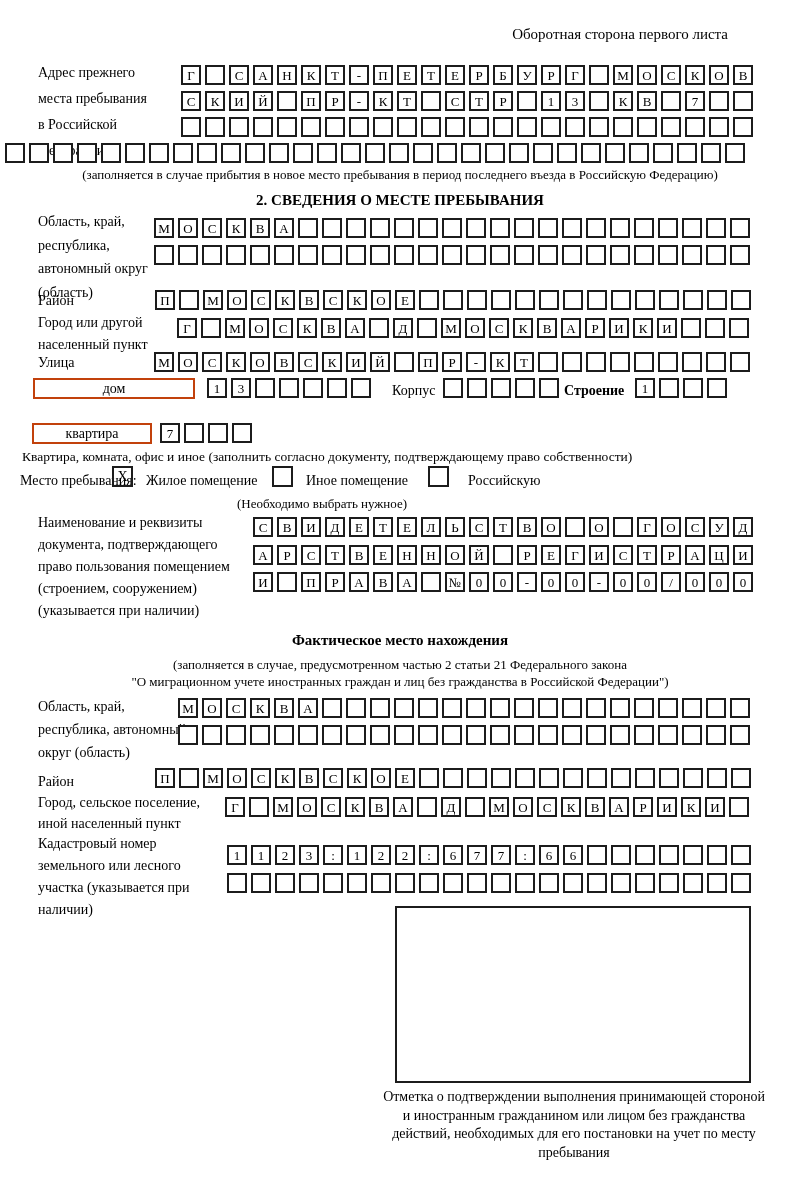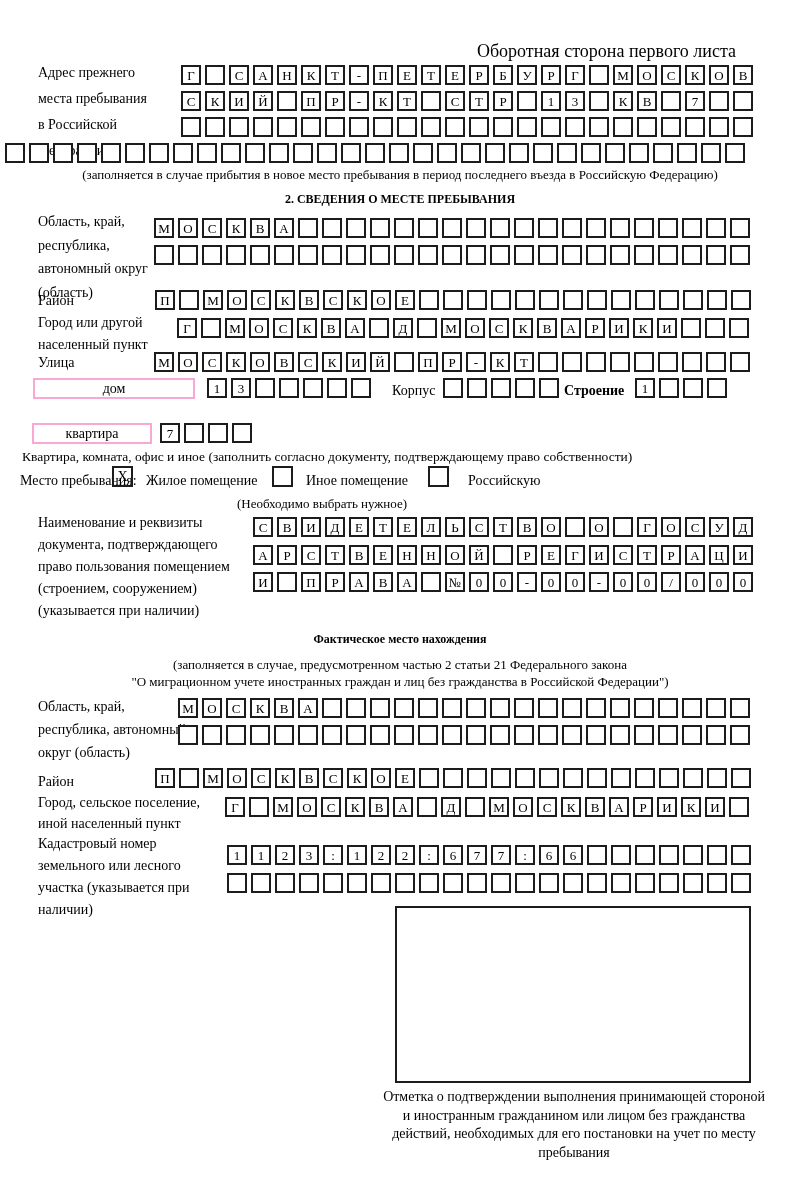--- a/index.html
+++ b/index.html
@@ -5,35 +5,35 @@
   html,body{margin:0;padding:0;background:#fff;}
   .page{position:relative;width:800px;height:1180px;background:#ffffff;
         font-family:"Liberation Serif","DejaVu Serif",serif;color:#000;overflow:hidden;}
   .abs{position:absolute;}
   .cells{display:flex;gap:4px;}
   .cell{width:20px;height:20px;box-sizing:border-box;border:2px solid #1c1c1c;
         display:flex;align-items:center;justify-content:center;
         font-size:13px;line-height:1;flex:0 0 auto;background:#fff;}
   .checkbox{width:21px;height:21px;box-sizing:border-box;border:2px solid #1c1c1c;
         display:flex;align-items:center;justify-content:center;font-size:14px;line-height:1;}
-  .widebox{box-sizing:border-box;border:2px solid #f9a8d4;height:21px;
+  .widebox{box-sizing:border-box;border:2px solid #c2410c;height:21px;
         display:flex;align-items:center;justify-content:center;font-size:14px;line-height:1;}
   .lbl{font-size:14px;line-height:23px;}
   .lbl-tight{font-size:14px;line-height:22px;}
   .note{font-size:13px;}
   .center{text-align:center;width:800px;left:0;}
-  .title{font-weight:bold;font-size:12px;}
+  .title{font-weight:bold;font-size:15px;}
   .stampbox{box-sizing:border-box;border:2px solid #1c1c1c;background:#fff;}
 </style>
 </head>
 <body>
 
 <div class="page">
 
-  <div class="abs" style="top:26px;right:64px;font-size:18px;margin-top:15px;">Оборотная сторона первого листа</div>
+  <div class="abs" style="top:26px;right:72px;font-size:15px;">Оборотная сторона первого листа</div>
 
   <div class="abs lbl" style="left:38px;top:60px;width:118px;line-height:26px;">Адрес прежнего места пребывания в Российской Федерации</div>
   <div class="abs cells" style="left:181px;top:65px;">
       <div class="cell">Г</div>
       <div class="cell"></div>
       <div class="cell">С</div>
       <div class="cell">А</div>
       <div class="cell">Н</div>
       <div class="cell">К</div>
       <div class="cell">Т</div>

